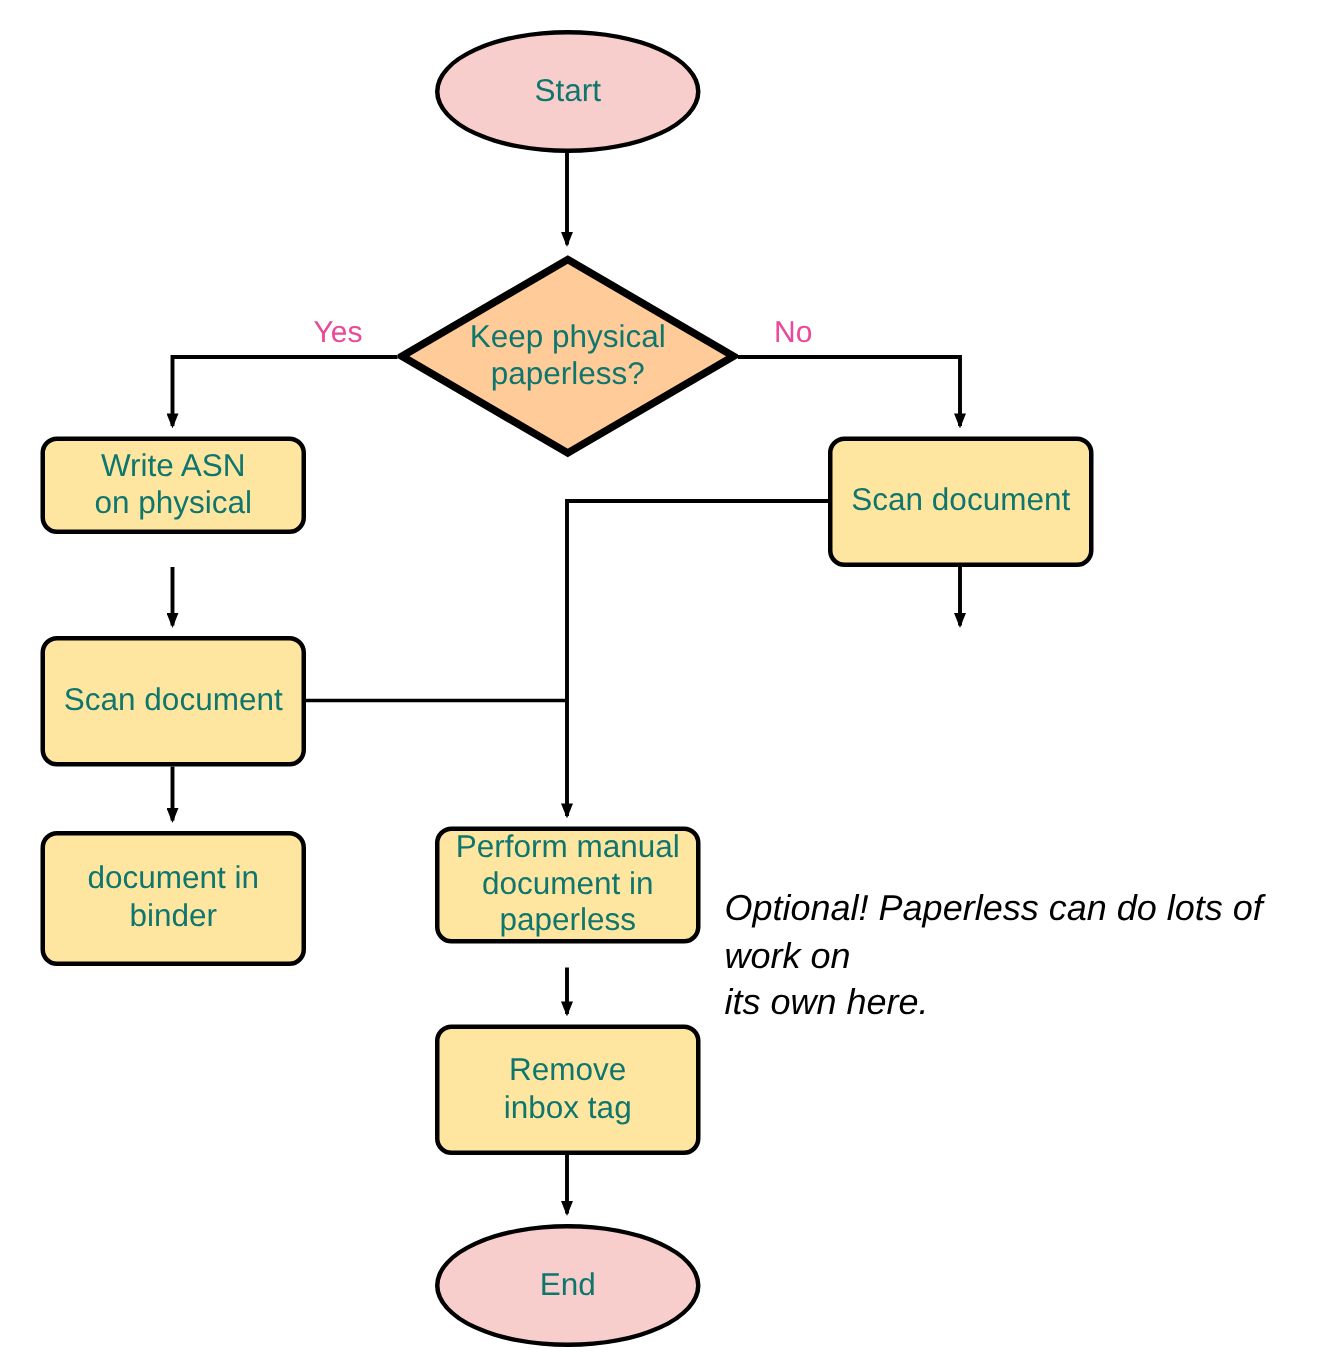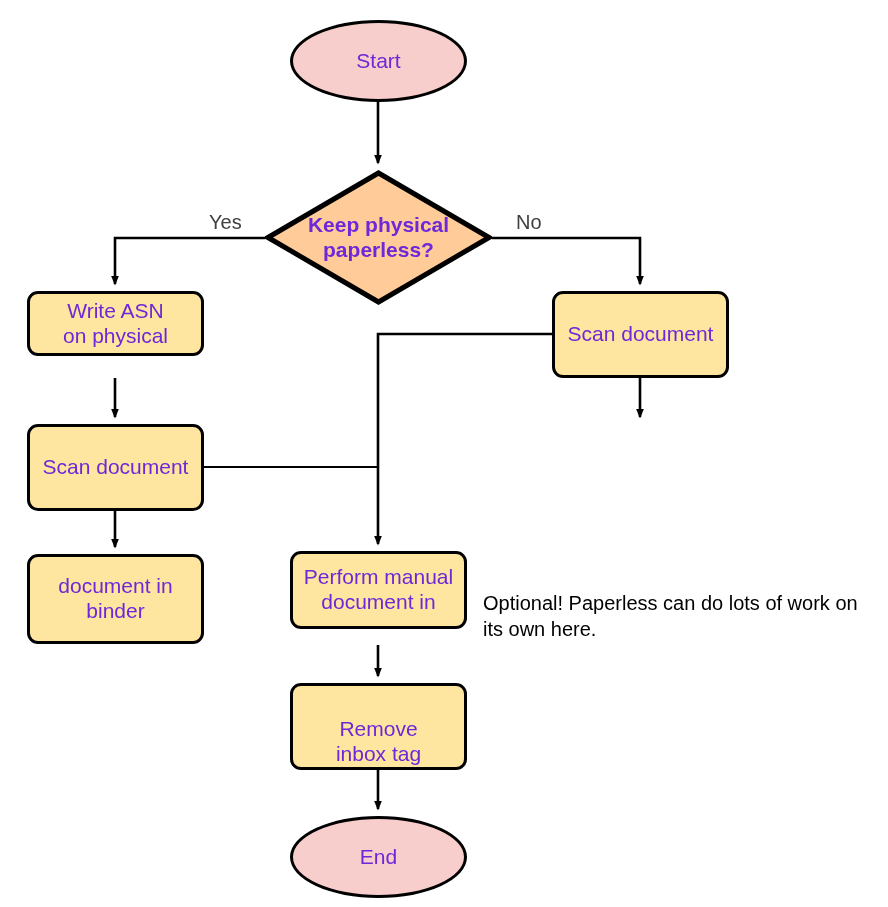--- a/index.html
+++ b/index.html
@@ -29,64 +29,64 @@
     height: 907px;
     overflow: visible;
   }
   .node {
     position: absolute;
     box-sizing: border-box;
     display: flex;
     align-items: center;
     justify-content: center;
     text-align: center;
-    color: #6d28d9;
+    color: #0f766e;
     line-height: 1.18;
   }
   .node-process {
     background: #ffe6a0;
     border: 3px solid #000000;
     border-radius: 11px;
     font-size: 21px;
   }
   .node-terminal {
     background: #f8cecc;
     border: 3px solid #000000;
     border-radius: 50%;
     font-size: 21px;
   }
   .node-decision {
     background: transparent;
     border: none;
     font-size: 21px;
     pointer-events: none;
-    font-weight: bold;
   }
   .node-decision .diamond-label {
     position: relative;
     z-index: 2;
     pointer-events: auto;
   }
   .diamond-shape {
     position: absolute;
     left: 0;
     top: 0;
     width: 100%;
     height: 100%;
     z-index: 1;
   }
   .edge-label {
     position: absolute;
     font-size: 20px;
-    color: #404040;
+    color: #ec4899;
     white-space: nowrap;
   }
   .annotation {
     position: absolute;
-    font-size: 20px;
+    font-size: 24px;
+    font-style: italic;
     color: #000000;
     line-height: 1.32;
     width: 400px;
   }
   .nowrap-line { display: block; }
 </style>
 </head>
 <body>
 
 <div id="flowchart-root">
@@ -161,24 +161,25 @@
     <div>
       <span class="nowrap-line">Scan document</span>
     </div>
   </div>
 
 
   <div class="node node-process" style="left:290px; top:551px; width:177px; height:78px;">
     <div>
       <span class="nowrap-line">Perform manual</span>
       <span class="nowrap-line">document in</span>
+      <span class="nowrap-line">paperless</span>
     </div>
   </div>
 
-  <div class="node node-process" style="left:290px; top:683px; width:177px; height:87px;align-items:flex-end;">
+  <div class="node node-process" style="left:290px; top:683px; width:177px; height:87px;">
     <div>
       <span class="nowrap-line">Remove</span>
       <span class="nowrap-line">inbox tag</span>
     </div>
   </div>
 
   <div class="node node-terminal" style="left:290px; top:816px; width:177px; height:82px;">
     <span>End</span>
   </div>
 

